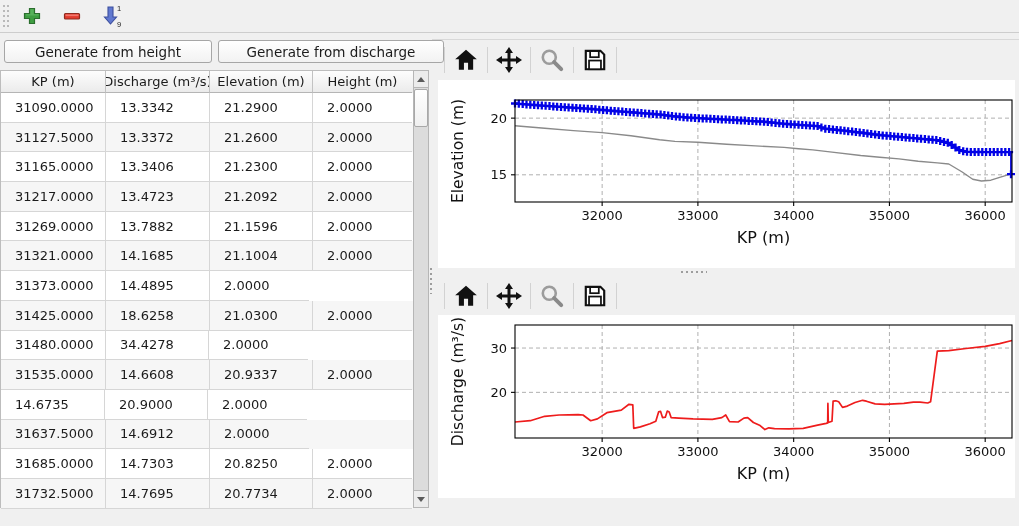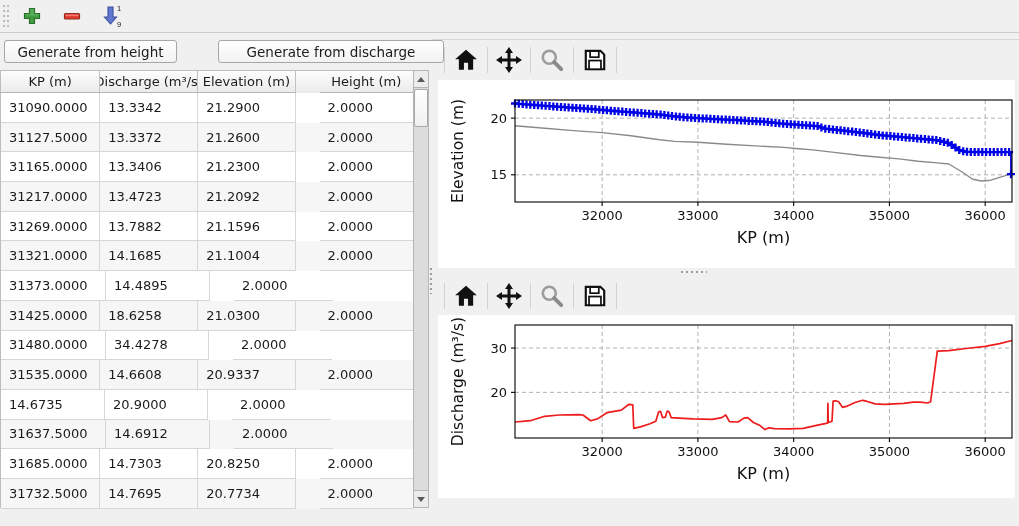--- a/index.html
+++ b/index.html
@@ -29,39 +29,39 @@
     display:flex; align-items:center; justify-content:center; cursor:pointer;
   }
   
   .gen-btn {
     position:absolute; top:40px; height:23px;
     border:1px solid #a6a6a6; border-radius:3px;
     background:linear-gradient(#ffffff,#f2f2f2);
     font-family:inherit; font-size:13.5px; color:#1b1b1b;
     text-align:center; cursor:pointer;
   }
-  #btn-gen-height   { left:4px;   width:173px; }
+  #btn-gen-height   { left:4px;   width:208px; }
   #btn-gen-discharge{ left:218px; width:226px; }
   
   #data-table {
     position:absolute; left:0; top:70px; width:413px; height:438px;
     background:#ffffff; border:1px solid #bdbdbd; border-right:none;
   }
   .tr { display:flex; width:100%; }
   .tr.header { height:22px; background:linear-gradient(#fdfdfd,#eaeaea); }
   .tr.row { height:29.7px; }
   .tr.row:nth-child(odd) { background:#f6f6f6; }
   .td,.th {
     overflow:hidden; white-space:nowrap;
     border-right:1px solid #d6d6d6; border-bottom:1px solid #d6d6d6;
     display:flex; align-items:center;
   }
   .th { justify-content:center; border-right-color:#c2c2c2; border-bottom-color:#b5b5b5; }
-  .td { padding-left:8px; }
-  .c0 { width:105px; } .c1 { width:104px; } .c2 { width:103px; } .c3 { width:99px; border-right:none;margin-left:24px; }
+  .td { padding-left:14px; }
+  .c0 { width:105px; } .c1 { width:104px; } .c2 { width:103px; } .c3 { width:99px; border-right:none; }
   
   #table-scrollbar {
     position:absolute; left:413px; top:70px; width:16px; height:438px;
     background:#dcdcdc; border:1px solid #b6b6b6;
   }
   .sb-arrow {
     position:absolute; left:0; width:14px; height:17px; background:#ececec;
     display:flex; align-items:center; justify-content:center; cursor:pointer;
   }
   #sb-up { top:0; border-bottom:1px solid #b6b6b6; }

